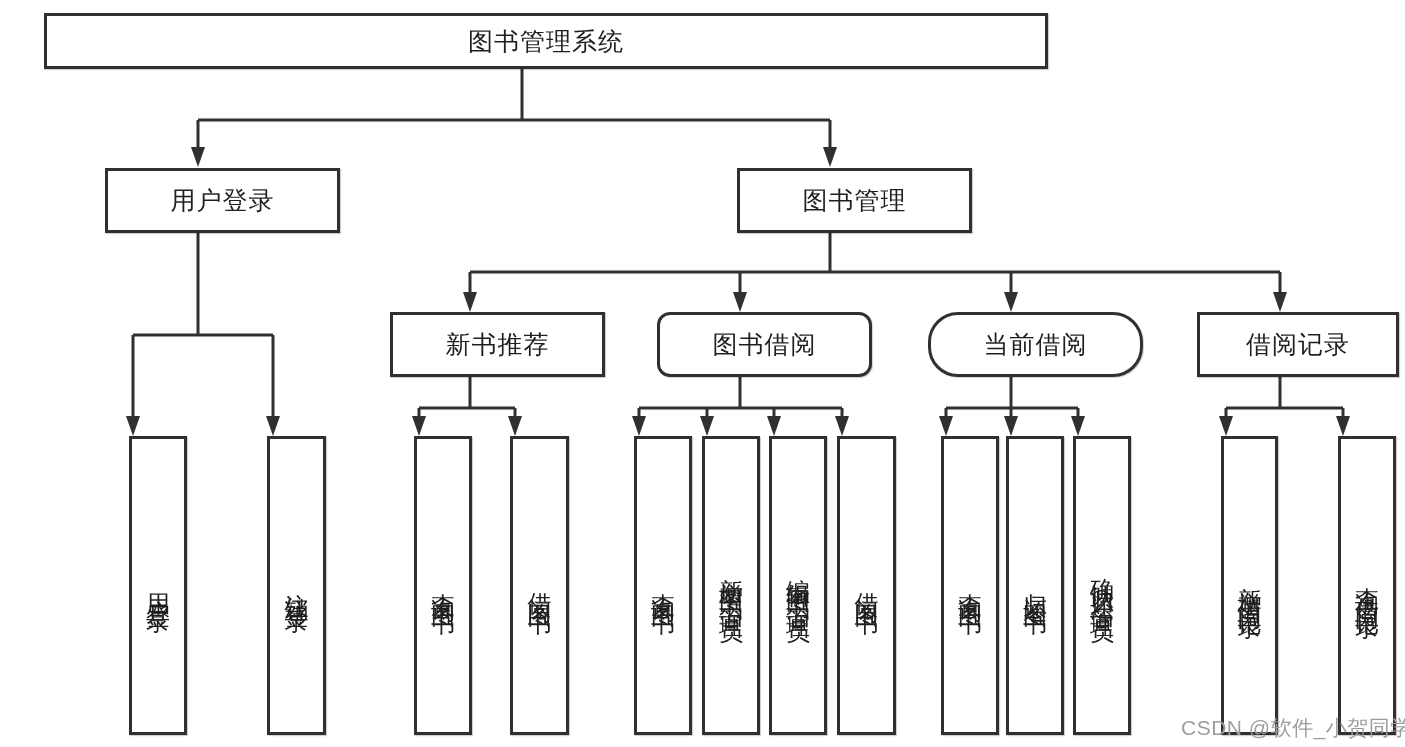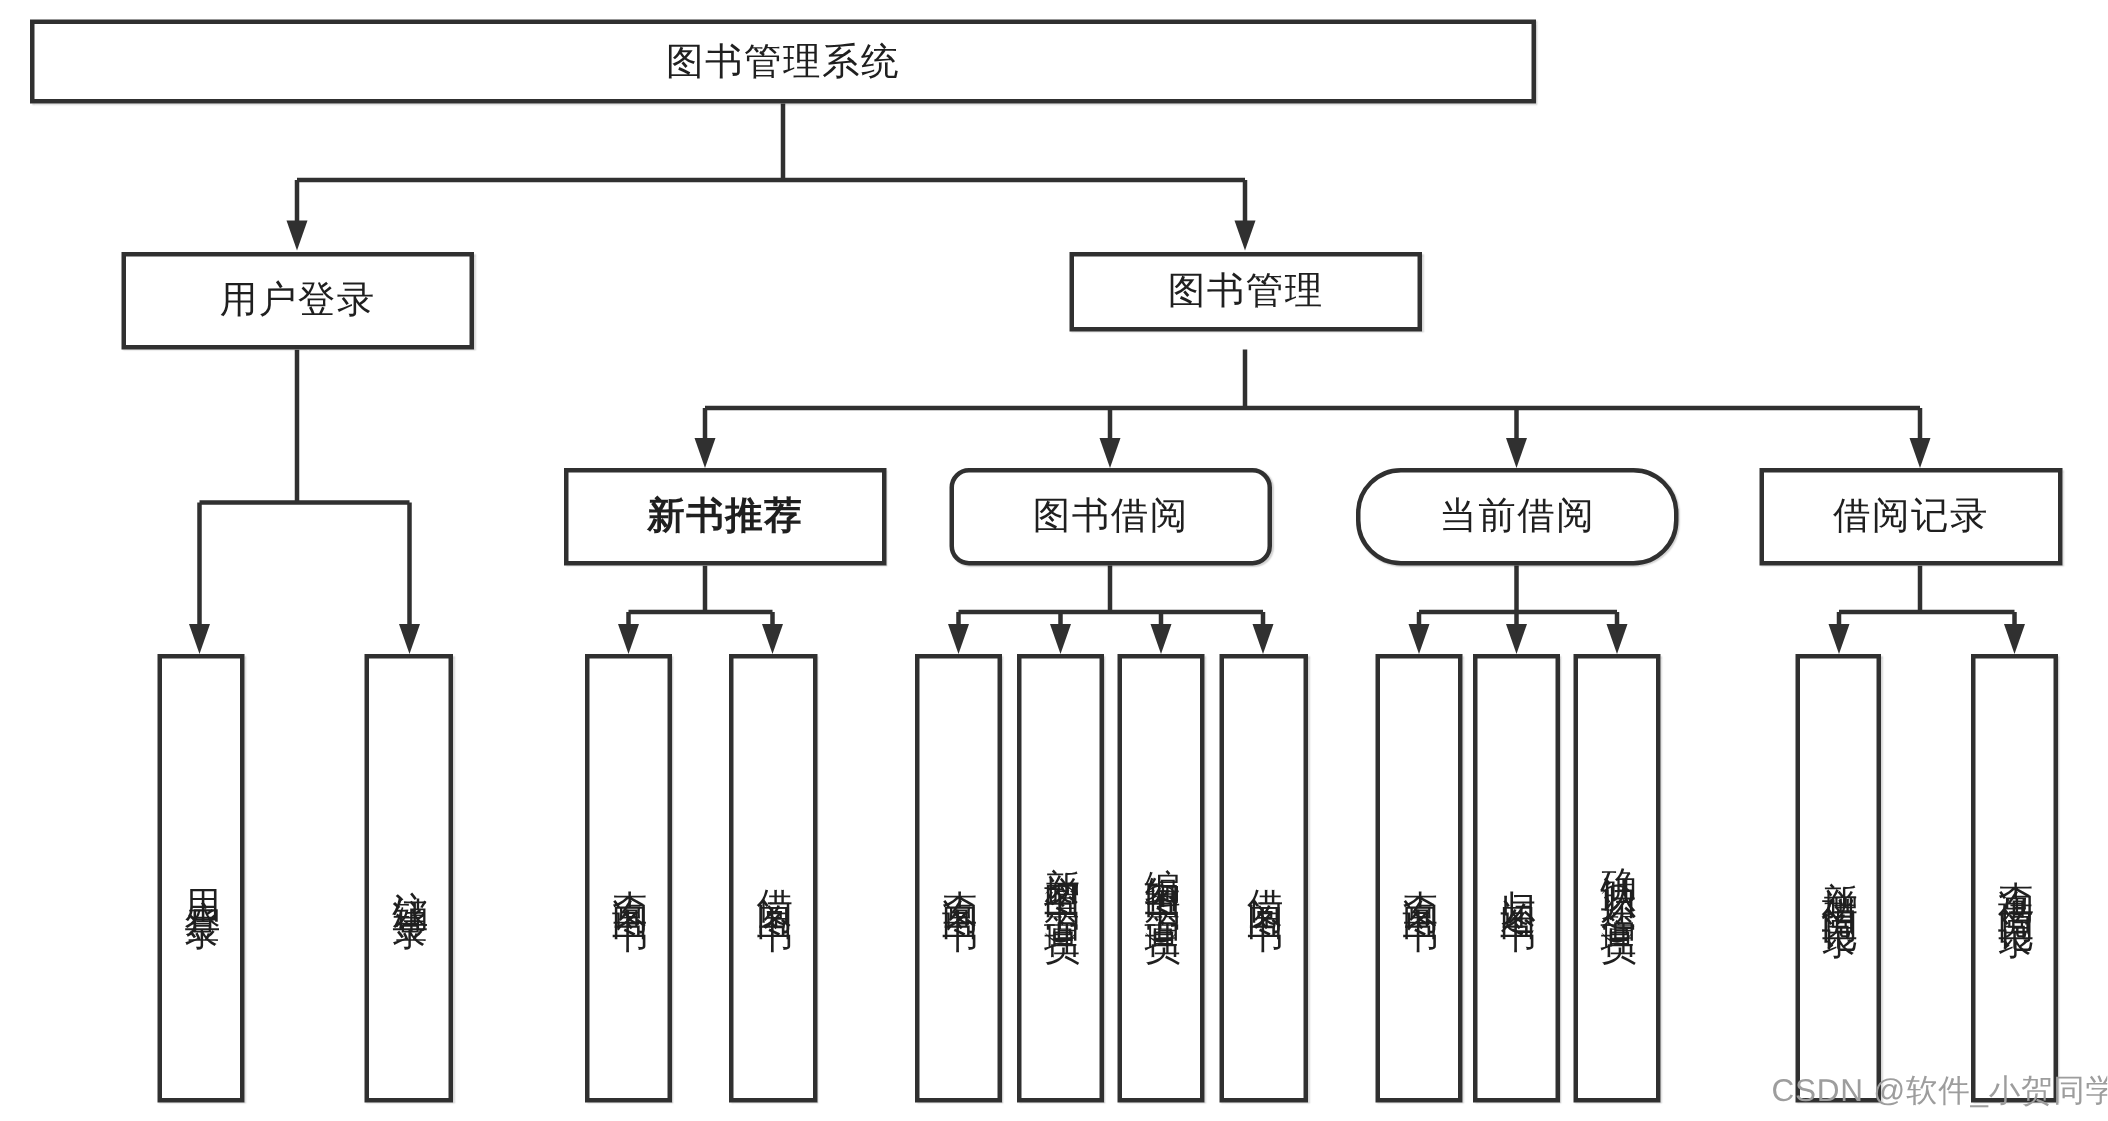--- a/index.html
+++ b/index.html
@@ -21,20 +21,21 @@
   .connector-layer{position:absolute;left:0;top:0;z-index:1;}
   .connector-layer path{stroke:var(--line);stroke-width:3;fill:none;}
   .connector-layer polygon{fill:var(--line);stroke:none;}
   .node{
     position:absolute;z-index:2;
     background:var(--box-bg);
     border:3px solid var(--line);
     display:flex;align-items:center;justify-content:center;
     color:var(--text);
     box-shadow:1px 1px 1px rgba(0,0,0,0.18);
+    margin-left:24px;
   }
   .node.h{font-size:25px;letter-spacing:1px;line-height:1;}
   .node.v{font-size:24px;}
   .node.v .vtext{
     writing-mode:vertical-rl;
     text-orientation:mixed;
     letter-spacing:6px;
     line-height:1;
   }
   .watermark{
@@ -90,23 +91,23 @@
     <g>
       <path d="M1280 377 V408 M1226 408 H1343 M1226 408 V418 M1343 408 V418"></path>
       <polygon points="1219,416 1233,416 1226,436"></polygon>
       <polygon points="1336,416 1350,416 1343,436"></polygon>
     </g>
   </svg>
 
   <div class="node h" style="left:20px;top:13px;width:1004px;height:56px;">图书管理系统</div>
 
   <div class="node h" style="left:81px;top:168px;width:235px;height:65px;">用户登录</div>
-  <div class="node h" style="left:713px;top:168px;width:235px;height:53px;">图书管理</div>
+  <div class="node h" style="left:713px;top:168px;width:235px;height:65px;">图书管理</div>
 
-  <div class="node h" style="left:376px;top:312px;width:215px;height:65px;font-weight:bold;">新书推荐</div>
+  <div class="node h" style="left:366px;top:312px;width:215px;height:65px;">新书推荐</div>
   <div class="node h" style="left:633px;top:312px;width:215px;height:65px;border-radius:13px;">图书借阅</div>
   <div class="node h" style="left:904px;top:312px;width:215px;height:65px;border-radius:30px;">当前借阅</div>
   <div class="node h" style="left:1173px;top:312px;width:202px;height:65px;">借阅记录</div>
 
   <div class="node v" style="left:105px;top:436px;width:58px;height:299px;">
     <span class="vtext">用户登录</span>
   </div>
   <div class="node v" style="left:243px;top:436px;width:59px;height:299px;">
     <span class="vtext">注销登录</span>
   </div>

